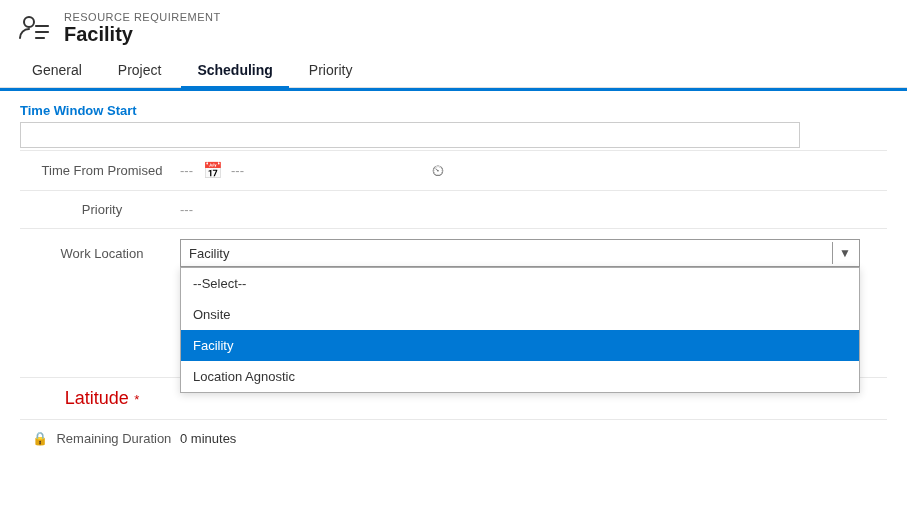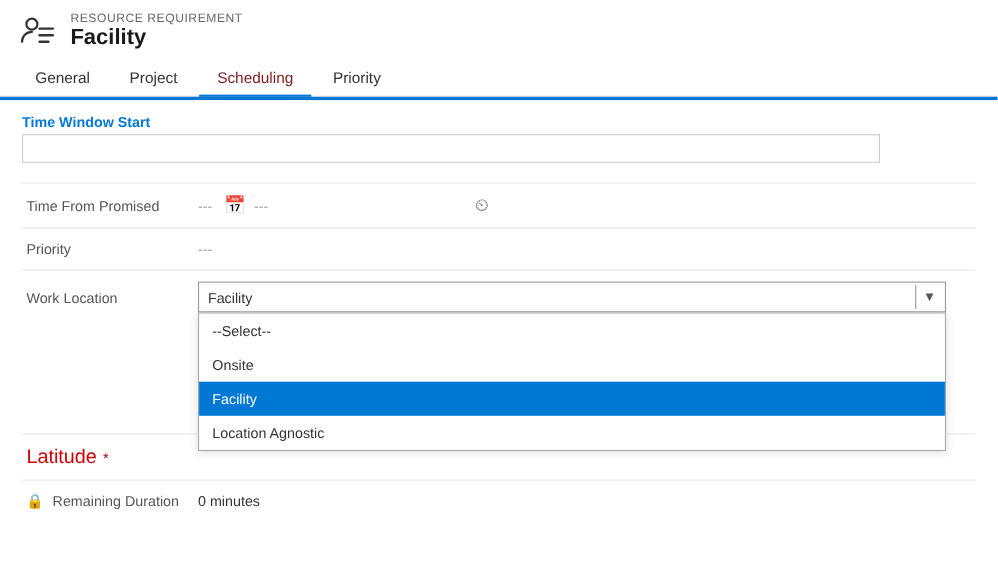--- a/index.html
+++ b/index.html
@@ -46,44 +46,44 @@
     .nav-tab {
       padding: 8px 16px;
       font-size: 14px;
       color: #333;
       cursor: pointer;
       border-bottom: 2px solid transparent;
       margin-bottom: -1px;
       white-space: nowrap;
     }
     .nav-tab.active {
-      color: #7f1d1d;
+      color: #0f172a;
       border-bottom: 2px solid #0078d4;
-      font-weight: 400;
+      font-weight: 700;
     }
 
     
     .blue-bar {
       height: 3px;
       background: #0078d4;
       width: 100%;
     }
 
     
     .form-section {
       padding: 12px 20px 0 20px;
     }
     .section-label {
       font-size: 13px;
       color: #0078d4;
       font-weight: 600;
       margin-bottom: 4px;
     }
     .section-input-row {
-      margin-bottom: 18px;
+      margin-bottom: 2px;
     }
     .section-text-input {
       width: 780px;
       height: 26px;
       border: 1px solid #ccc;
       padding: 2px 6px;
       font-size: 13px;
       outline: none;
     }
 
@@ -93,20 +93,21 @@
       border-top: 1px solid #e8e8e8;
       padding: 10px 0;
       min-height: 38px;
     }
     .field-label {
       width: 160px;
       font-size: 13px;
       color: #555;
       flex-shrink: 0;
       padding-left: 4px;
+      text-align: center;
     }
     .required-star {
       color: #c00;
       margin-left: 2px;
     }
     .field-value {
       font-size: 13px;
       color: #333;
       flex: 1;
     }

